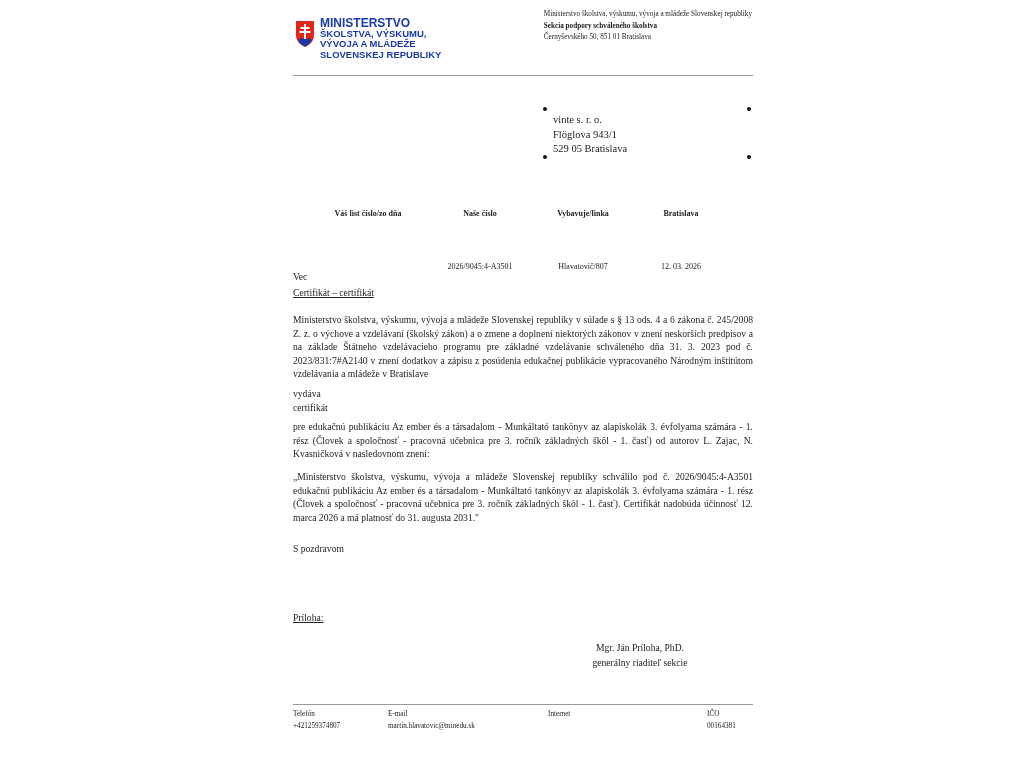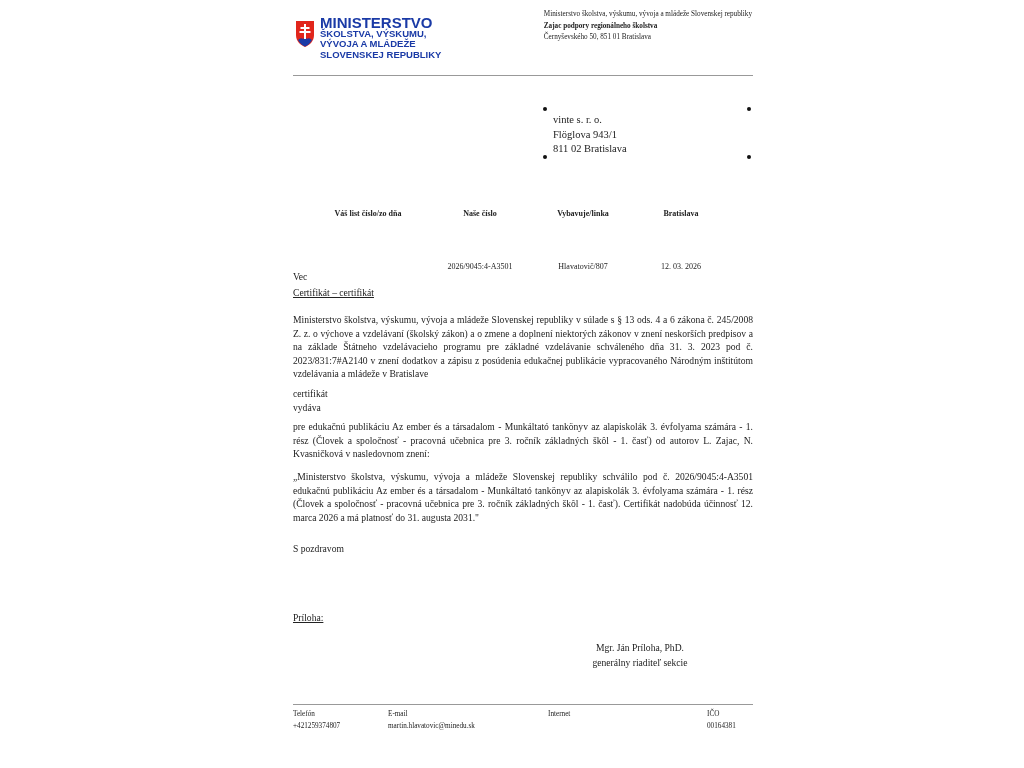--- a/index.html
+++ b/index.html
@@ -2,21 +2,21 @@
 <html><head>
 <meta charset="utf-8">
 <style>
   html, body { margin: 0; padding: 0; background: #ffffff; }
   body { width: 1024px; height: 768px; position: relative; overflow: hidden;
          font-family: "Liberation Serif", serif; color: #222; }
   .abs { position: absolute; }
   .logo-emblem { left: 295px; top: 20px; width: 20px; height: 28px; }
   .logo-text { left: 320px; top: 18px; font-family: "Liberation Sans", sans-serif;
                color: #1a3aa6; font-weight: bold; line-height: 10.5px; }
-  .logo-text .l1 { font-size: 15px; display: block; }
+  .logo-text .l1 { font-size: 12px; display: block; }
   .logo-text .l2 { font-size: 9.5px; display: block; }
   .hdr-right { right: 272px; top: 9px; text-align: left; font-size: 7.2px; line-height: 11.5px; }
   .hdr-right .bold { font-weight: bold; }
   .hr-top { left: 293px; top: 75px; width: 460px; height: 1px; background: #999; }
   .dot { width: 4px; height: 4px; border-radius: 50%; background: #111; }
   .addr { left: 553px; top: 113px; font-size: 10.5px; line-height: 14.5px; }
   .meta-col { top: 207px; text-align: center; font-size: 8px; line-height: 13px; }
   .meta-col .label { font-weight: bold; display: block; }
   .meta-col .val { display: block; margin-top: 40px; }
   .body-text { left: 293px; width: 460px; font-size: 9.6px; line-height: 13.5px; }
@@ -41,35 +41,35 @@
 </div>
 <div class="abs logo-text">
   <span class="l1">MINISTERSTVO</span>
   <span class="l2">ŠKOLSTVA, VÝSKUMU,</span>
   <span class="l2">VÝVOJA A MLÁDEŽE</span>
   <span class="l2">SLOVENSKEJ REPUBLIKY</span>
 </div>
 
 <div class="abs hdr-right">
   <div>Ministerstvo školstva, výskumu, vývoja a mládeže Slovenskej republiky</div>
-  <div class="bold">Zajac podpory regionálneho školstva</div>
+  <div class="bold">Sekcia podpory schváleného školstva</div>
   <div>Černyševského 50, 851  01  Bratislava</div>
 </div>
 
 <div class="abs hr-top"></div>
 
 <div class="abs dot" style="left:543px; top:107px;"></div>
 <div class="abs dot" style="left:747px; top:107px;"></div>
 <div class="abs dot" style="left:543px; top:155px;"></div>
 <div class="abs dot" style="left:747px; top:155px;"></div>
 
 <div class="abs addr">
   <div>vinte s. r. o.</div>
   <div>Flöglova 943/1</div>
-  <div>811  02  Bratislava</div>
+  <div>529  05  Bratislava</div>
 </div>
 
 <div class="abs meta-col" style="left:318px; width:100px;">
   <span class="label">Váš list číslo/zo dňa</span>
   <span class="val"></span>
 </div>
 <div class="abs meta-col" style="left:430px; width:100px;">
   <span class="label">Naše číslo</span>
   <span class="val">2026/9045:4-A3501</span>
 </div>
@@ -83,22 +83,22 @@
 </div>
 
 <div class="abs body-text" style="top:270px;">
   <div>Vec</div>
   <div class="u" style="margin-top:2px;">Certifikát – certifikát</div>
 </div>
 
 <div class="abs body-text justify" style="top:313px;">Ministerstvo školstva, výskumu, vývoja a mládeže Slovenskej republiky v súlade s § 13 ods. 4 a 6 zákona č. 245/2008 Z. z. o výchove a vzdelávaní (školský zákon) a o zmene a doplnení niektorých zákonov v znení neskorších predpisov a na základe Štátneho vzdelávacieho programu pre základné vzdelávanie schváleného dňa 31. 3. 2023 pod č. 2023/831:7#A2140 v znení dodatkov a zápisu z posúdenia edukačnej publikácie vypracovaného Národným inštitútom vzdelávania a mládeže v Bratislave</div>
 
 <div class="abs body-text" style="top:387px;">
+  <div>vydáva</div>
   <div>certifikát</div>
-  <div>vydáva</div>
 </div>
 
 <div class="abs body-text justify" style="top:420px;">pre edukačnú publikáciu Az ember és a társadalom - Munkáltató tankönyv az alapiskolák 3. évfolyama számára - 1. rész (Človek a spoločnosť - pracovná učebnica pre 3. ročník základných škôl - 1. časť) od autorov L. Zajac, N. Kvasničková v nasledovnom znení:</div>
 
 <div class="abs body-text justify" style="top:470px;">„Ministerstvo školstva, výskumu, vývoja a mládeže Slovenskej republiky schválilo pod č. 2026/9045:4-A3501 edukačnú publikáciu Az ember és a társadalom - Munkáltató tankönyv az alapiskolák 3. évfolyama számára - 1. rész (Človek a spoločnosť - pracovná učebnica pre 3. ročník základných škôl - 1. časť). Certifikát nadobúda účinnosť 12. marca 2026 a má platnosť do 31. augusta 2031."</div>
 
 <div class="abs body-text" style="top:542px;">S pozdravom</div>
 
 <div class="abs body-text" style="top:611px;">
   <div class="u">Príloha:</div>

